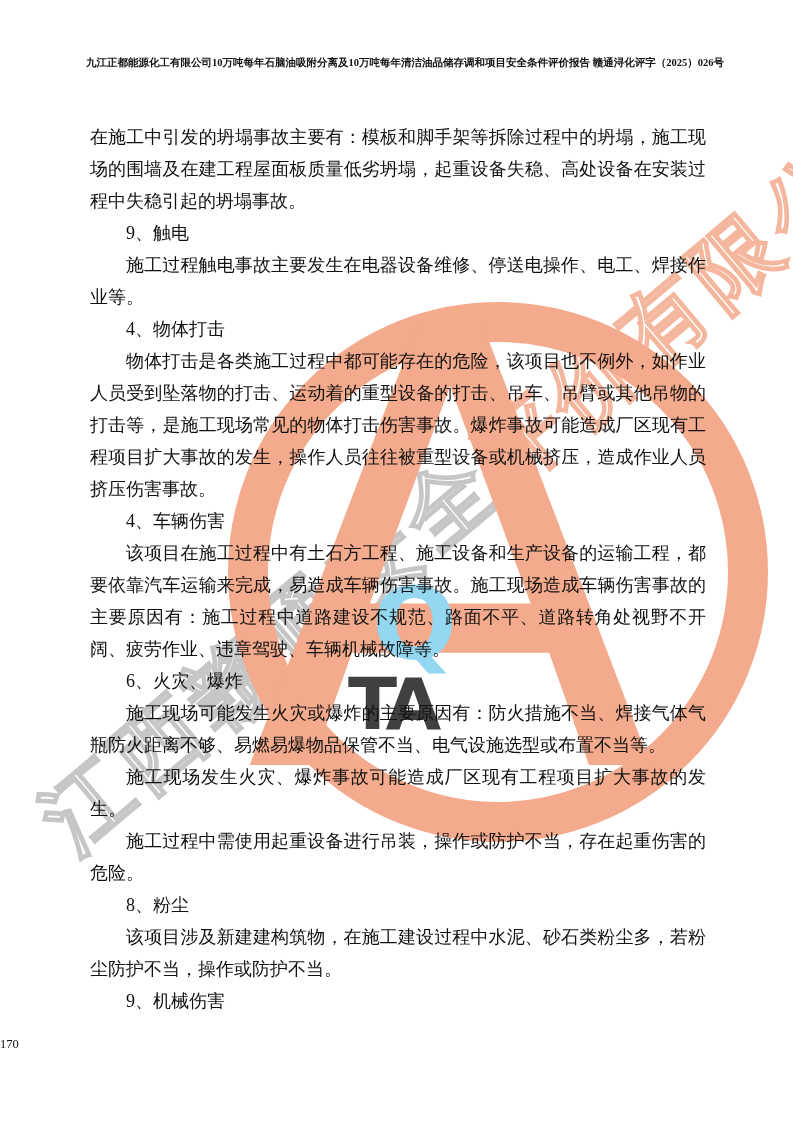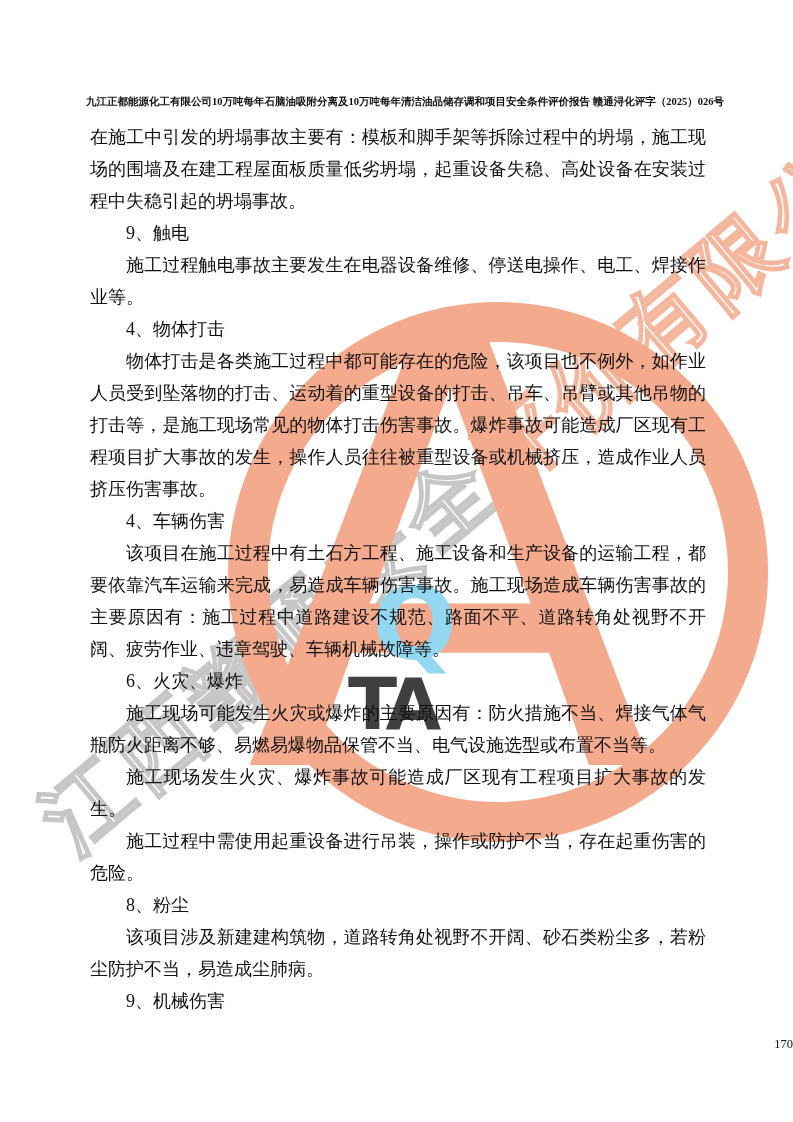--- a/index.html
+++ b/index.html
@@ -83,21 +83,20 @@
     position: absolute;
     top: 56px;
     left: 86px;
     width: 622px;
     z-index: 1;
     font-size: 10.5px;
     font-weight: 600;
     text-align: center;
     white-space: nowrap;
     color: #111111;
-    margin-top: 39px;
   }
   .doc-body {
     position: absolute;
     top: 97px;
     left: 90px;
     width: 616px;
     z-index: 1;
     font-size: 18px;
     line-height: 32px;
     text-align: justify;
@@ -107,21 +106,21 @@
   .doc-body p { margin: 0; }
   .doc-body p.paragraph, .doc-body p.heading { text-indent: 2em; }
   .doc-body p.paragraph-noindent { text-indent: 0; }
 
   .footer {
     position: absolute;
     top: 1037px;
     left: 0;
     width: 100%;
     z-index: 1;
-    text-align: right;
+    text-align: left;
     font-size: 12.5px;
     color: #111111;
   }
 </style>
 </head>
 <body>
 
 <div class="page">
 
   <div class="watermark">
@@ -142,19 +141,19 @@
       <p class="paragraph">施工过程触电事故主要发生在电器设备维修、停送电操作、电工、焊接作业等。</p>
       <p class="heading">4、物体打击</p>
       <p class="paragraph">物体打击是各类施工过程中都可能存在的危险，该项目也不例外，如作业人员受到坠落物的打击、运动着的重型设备的打击、吊车、吊臂或其他吊物的打击等，是施工现场常见的物体打击伤害事故。爆炸事故可能造成厂区现有工程项目扩大事故的发生，操作人员往往被重型设备或机械挤压，造成作业人员挤压伤害事故。</p>
       <p class="heading">4、车辆伤害</p>
       <p class="paragraph">该项目在施工过程中有土石方工程、施工设备和生产设备的运输工程，都要依靠汽车运输来完成，易造成车辆伤害事故。施工现场造成车辆伤害事故的主要原因有：施工过程中道路建设不规范、路面不平、道路转角处视野不开阔、疲劳作业、违章驾驶、车辆机械故障等。</p>
       <p class="heading">6、火灾、爆炸</p>
       <p class="paragraph">施工现场可能发生火灾或爆炸的主要原因有：防火措施不当、焊接气体气瓶防火距离不够、易燃易爆物品保管不当、电气设施选型或布置不当等。</p>
       <p class="paragraph">施工现场发生火灾、爆炸事故可能造成厂区现有工程项目扩大事故的发生。</p>
       <p class="paragraph">施工过程中需使用起重设备进行吊装，操作或防护不当，存在起重伤害的危险。</p>
       <p class="heading">8、粉尘</p>
-      <p class="paragraph">该项目涉及新建建构筑物，道路转角处视野不开阔、砂石类粉尘多，若粉尘防护不当，易造成尘肺病。</p>
+      <p class="paragraph">该项目涉及新建建构筑物，在施工建设过程中水泥、砂石类粉尘多，若粉尘防护不当，操作或防护不当。</p>
       <p class="heading">9、机械伤害</p>
     </main>
 
   <div class="footer">170</div>
 
 </div>
 
 </body></html>

